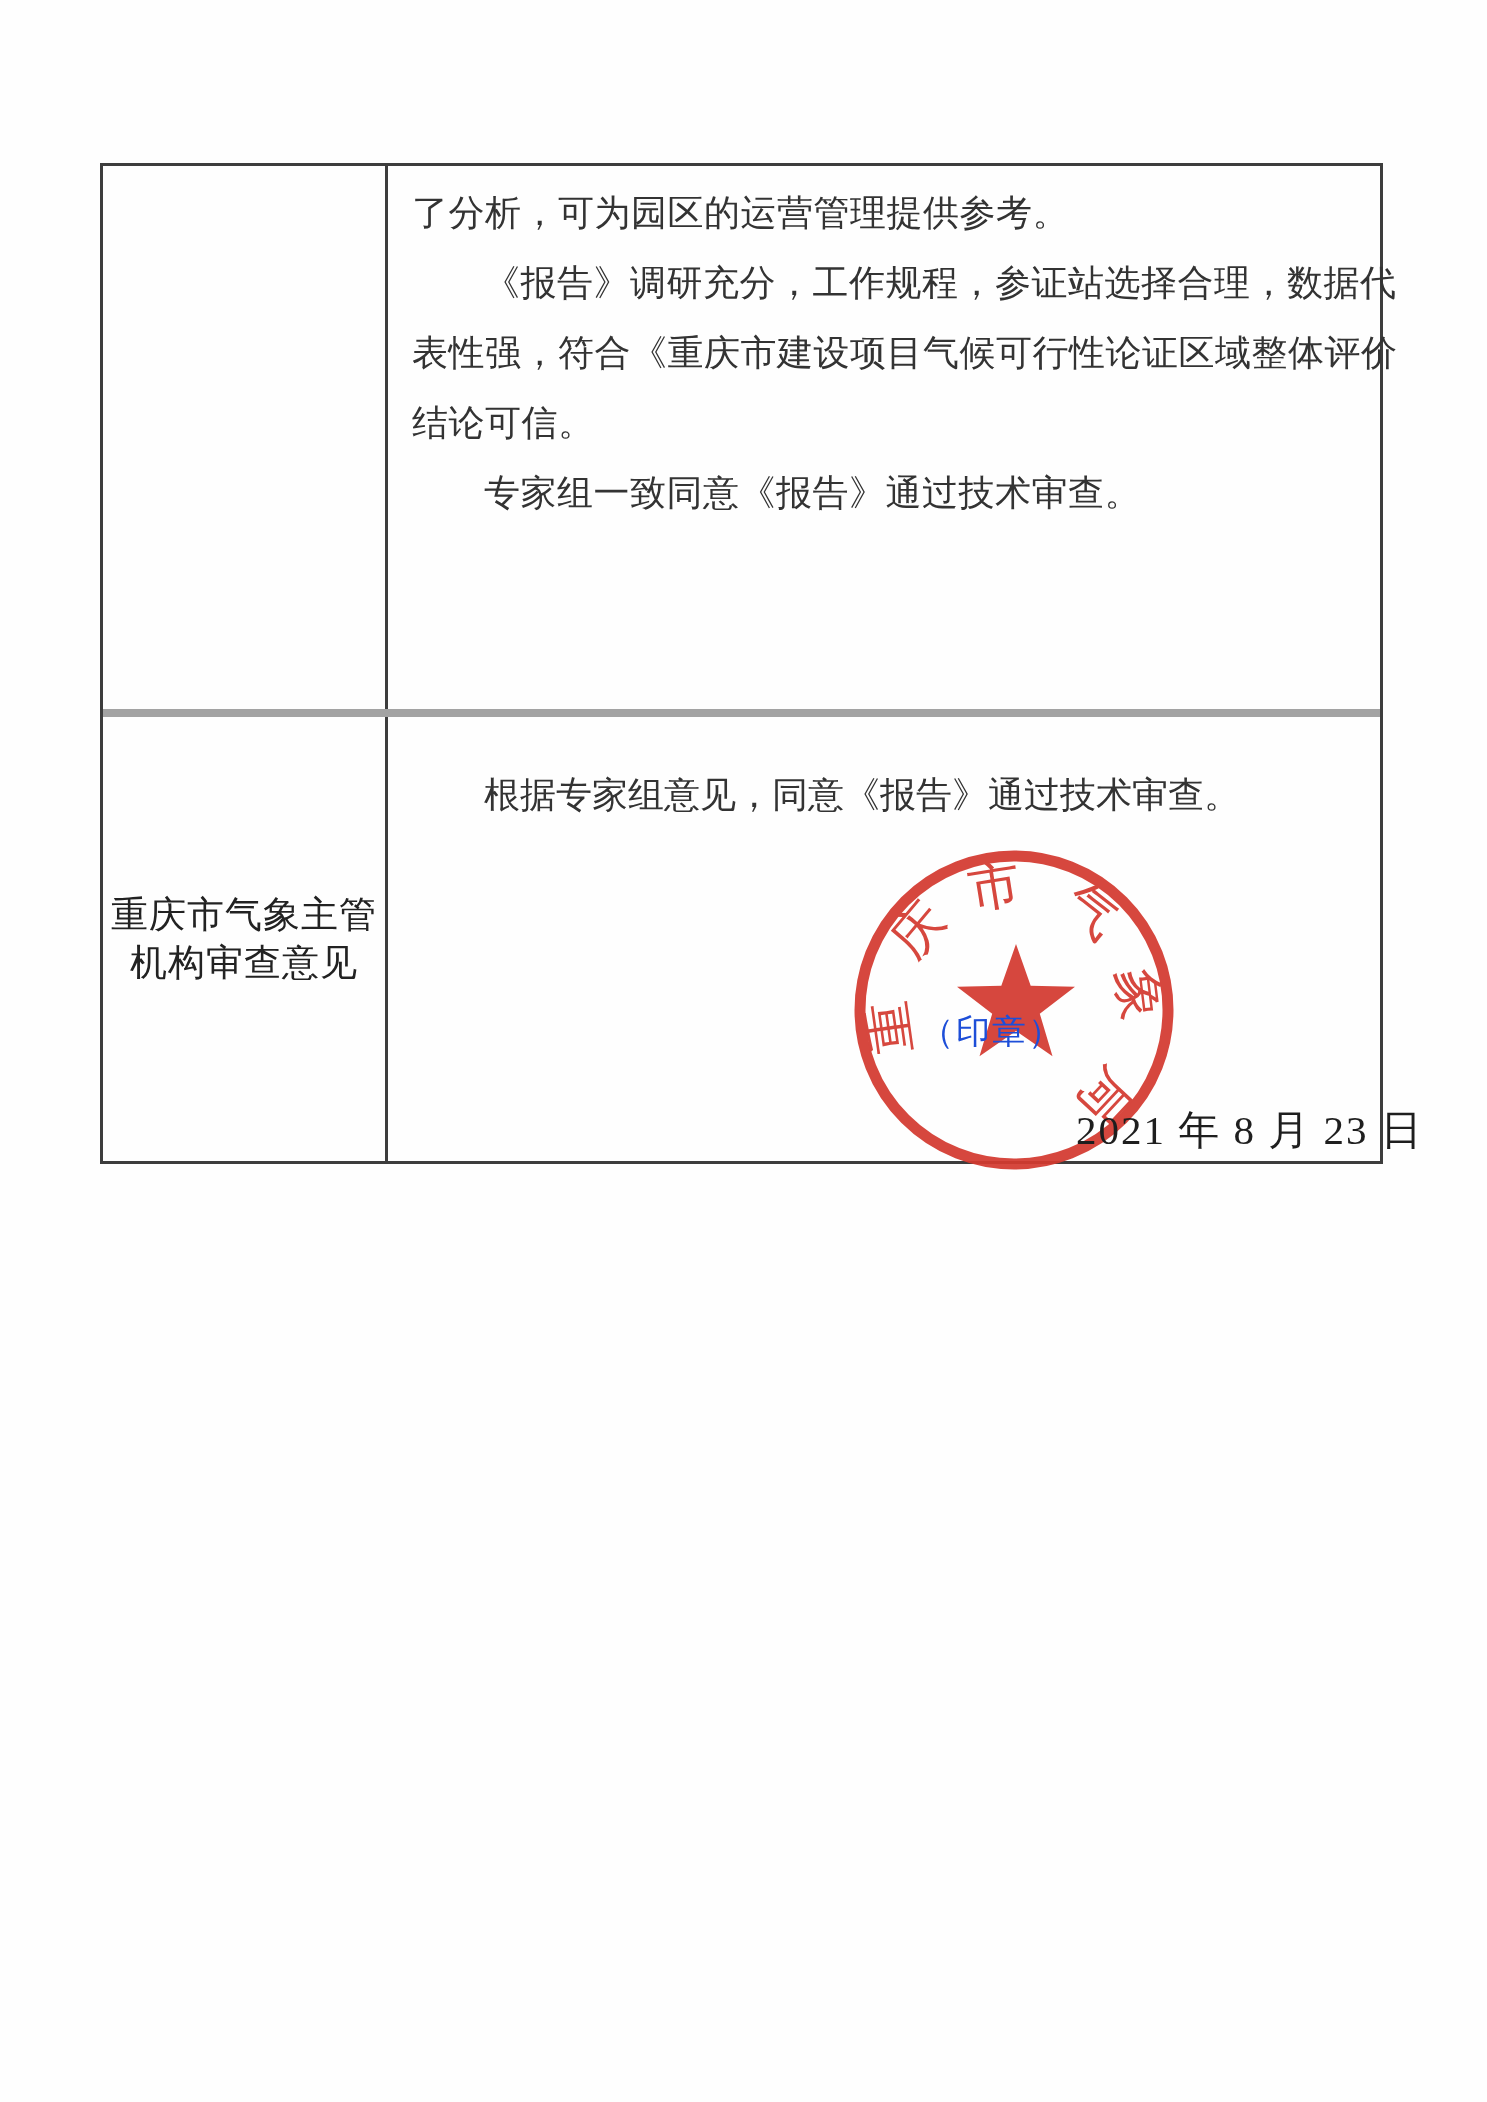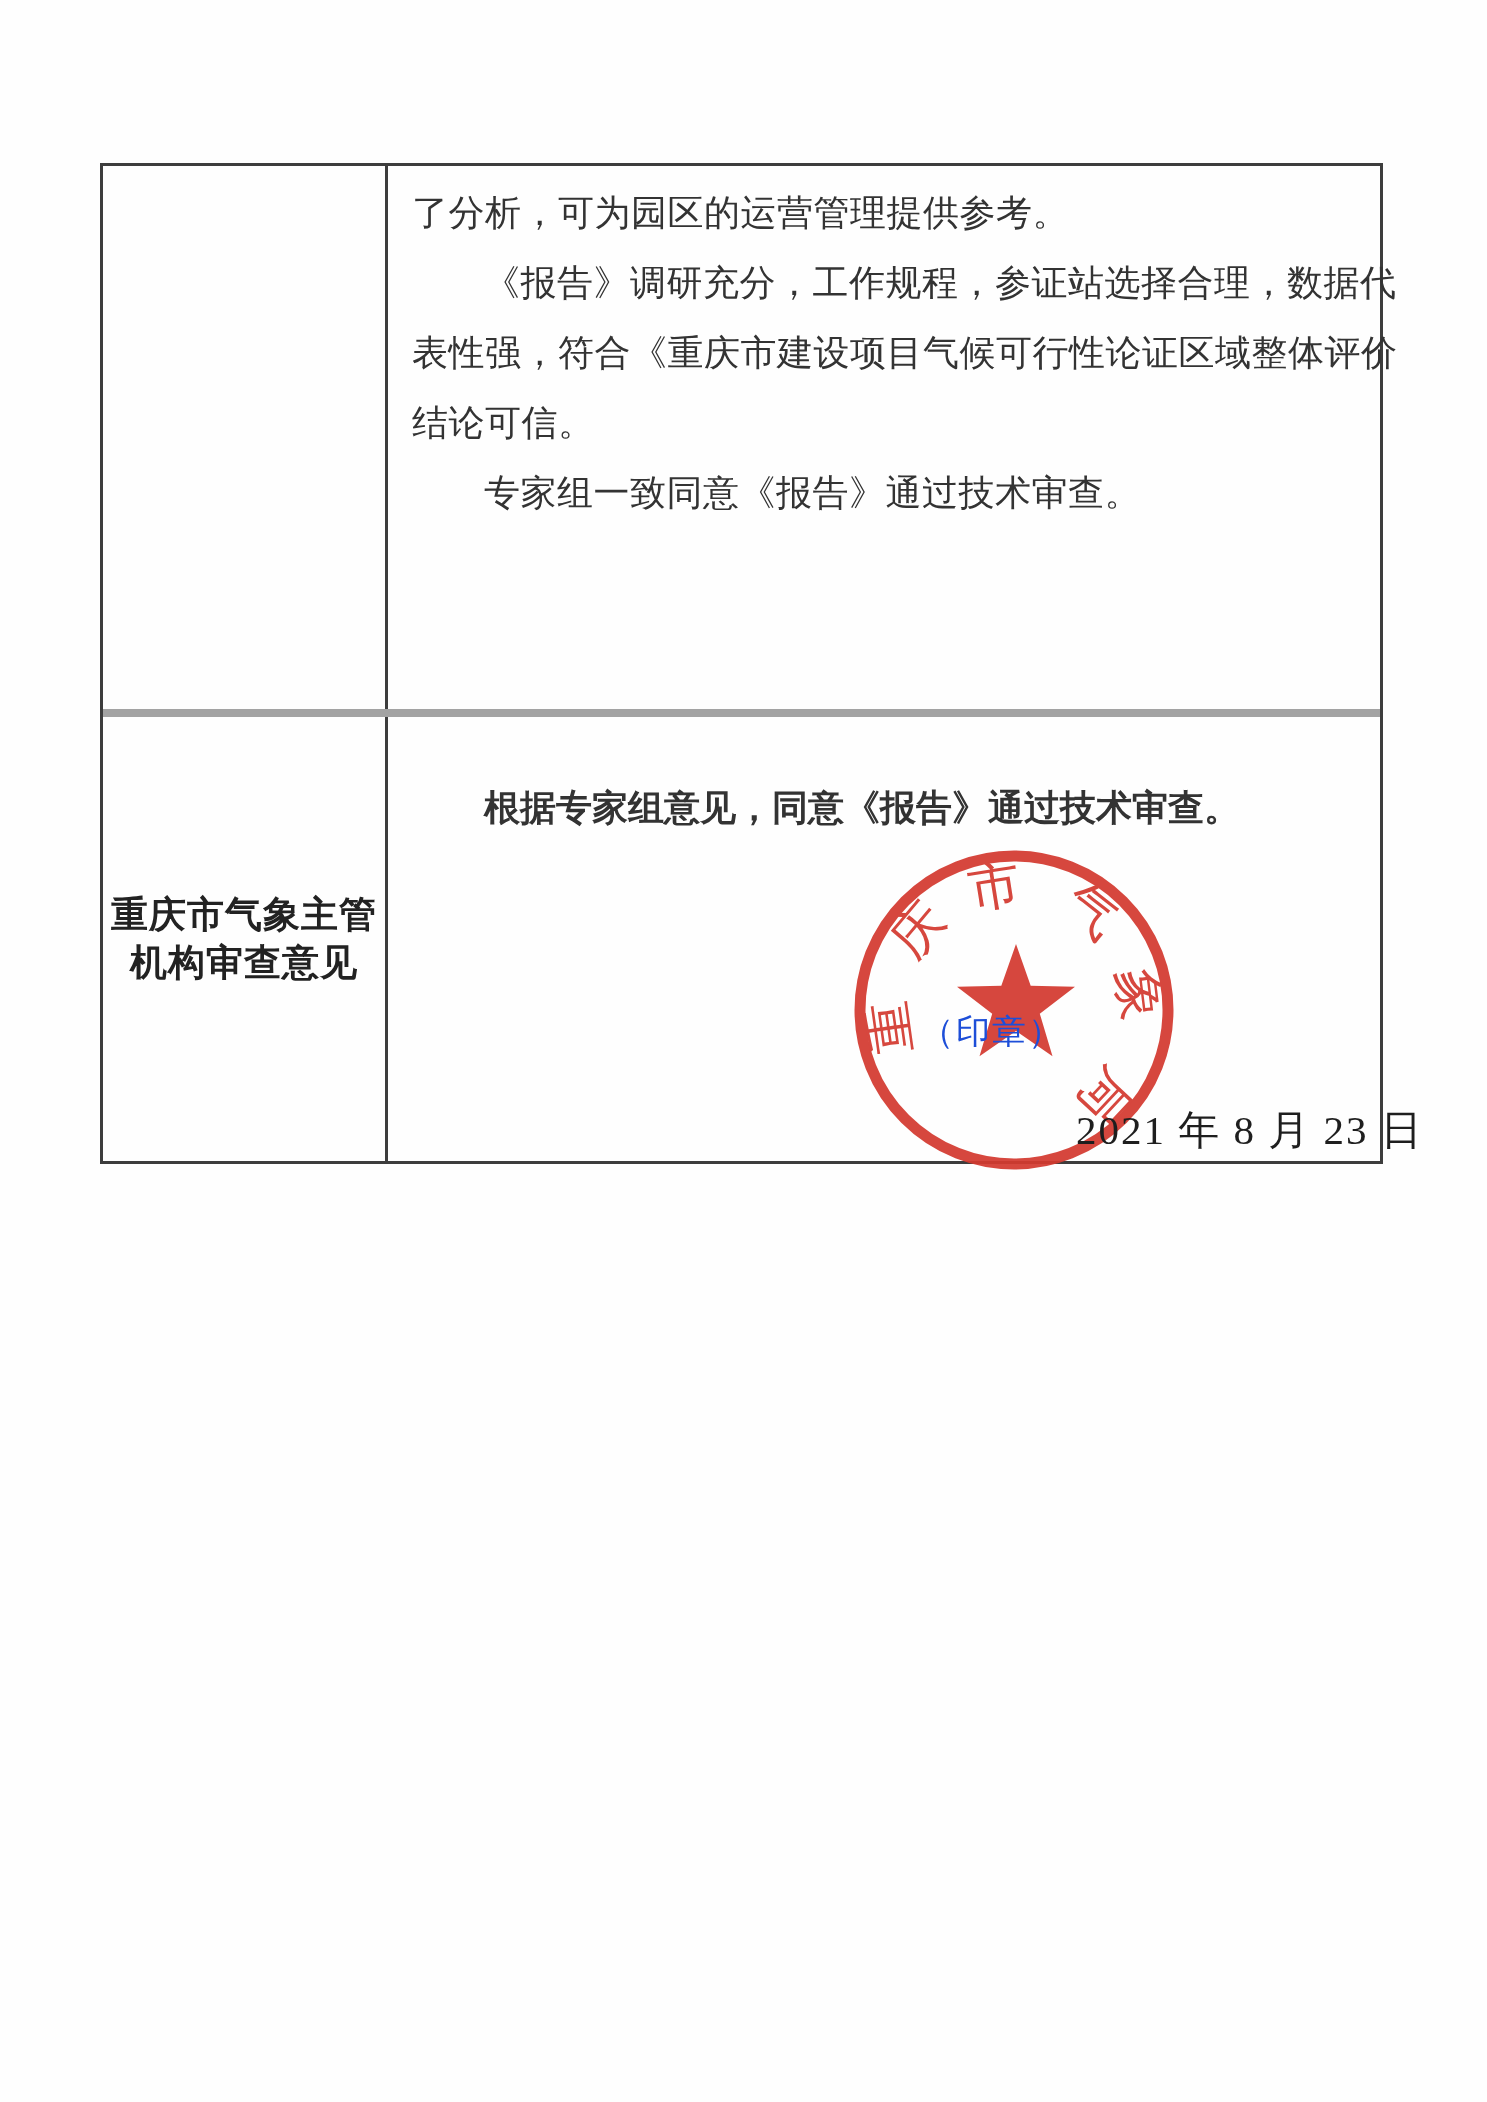--- a/index.html
+++ b/index.html
@@ -41,37 +41,36 @@
   .expert-content p {
     margin: 0;
     line-height: 70px;
     white-space: nowrap;
   }
   .indent { text-indent: 2em; }
 
   .authority-header {
     color: #222;
     font-family: "Liberation Sans", "DejaVu Sans", sans-serif;
-    font-weight: bold;
+    font-weight: normal;
     font-size: 37px;
     line-height: 48px;
     text-align: center;
     letter-spacing: 1px;
   }
 
   .authority-content {
     color: #333;
     font-size: 36px;
   }
   .authority-opinion {
     margin: 0;
-    padding: 56px 24px 0 24px;
+    padding: 43px 24px 0 24px;
     line-height: 70px;
     white-space: nowrap;
-    font-weight: bold;
   }
 
   .stamp {
     position: absolute;
     left: 456px; top: 123px;
     width: 340px; height: 340px;
     opacity: 0.93;
     z-index: 1;
   }
   .seal-placeholder {

